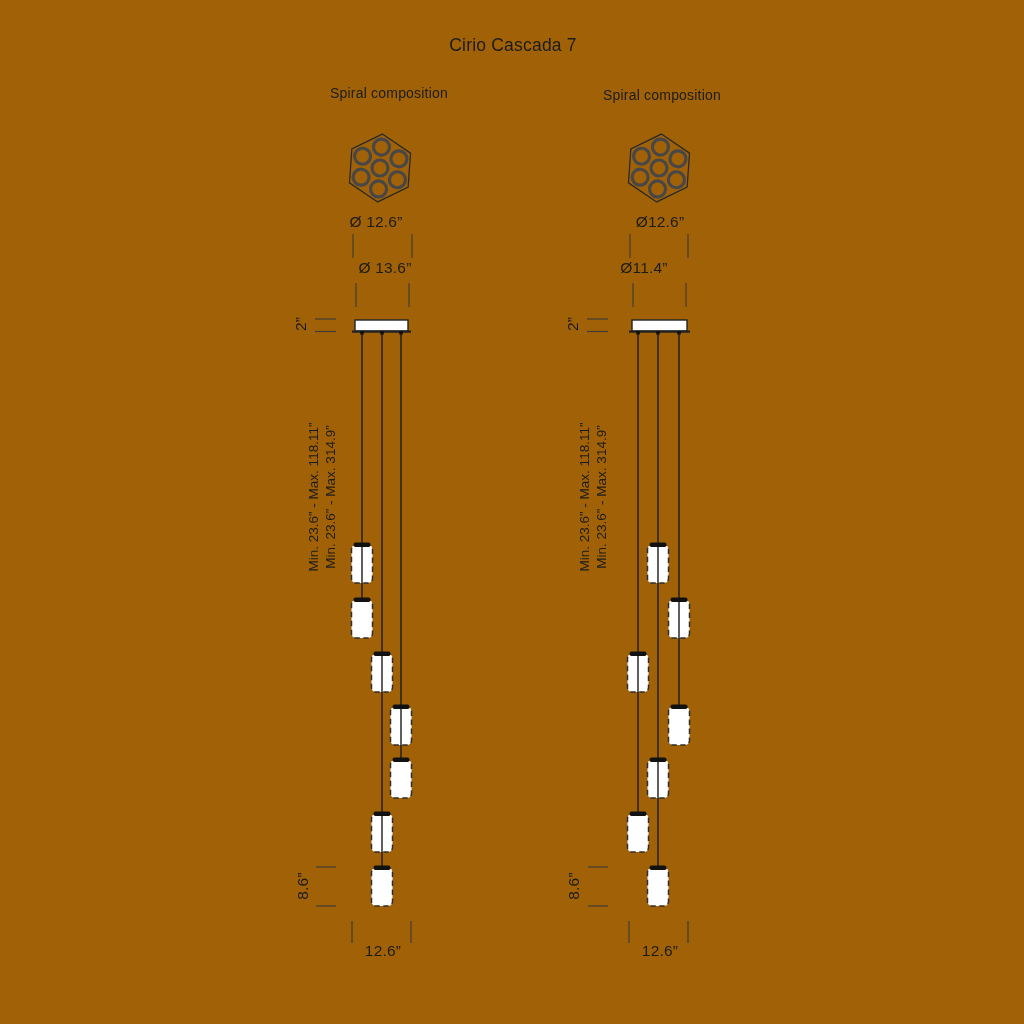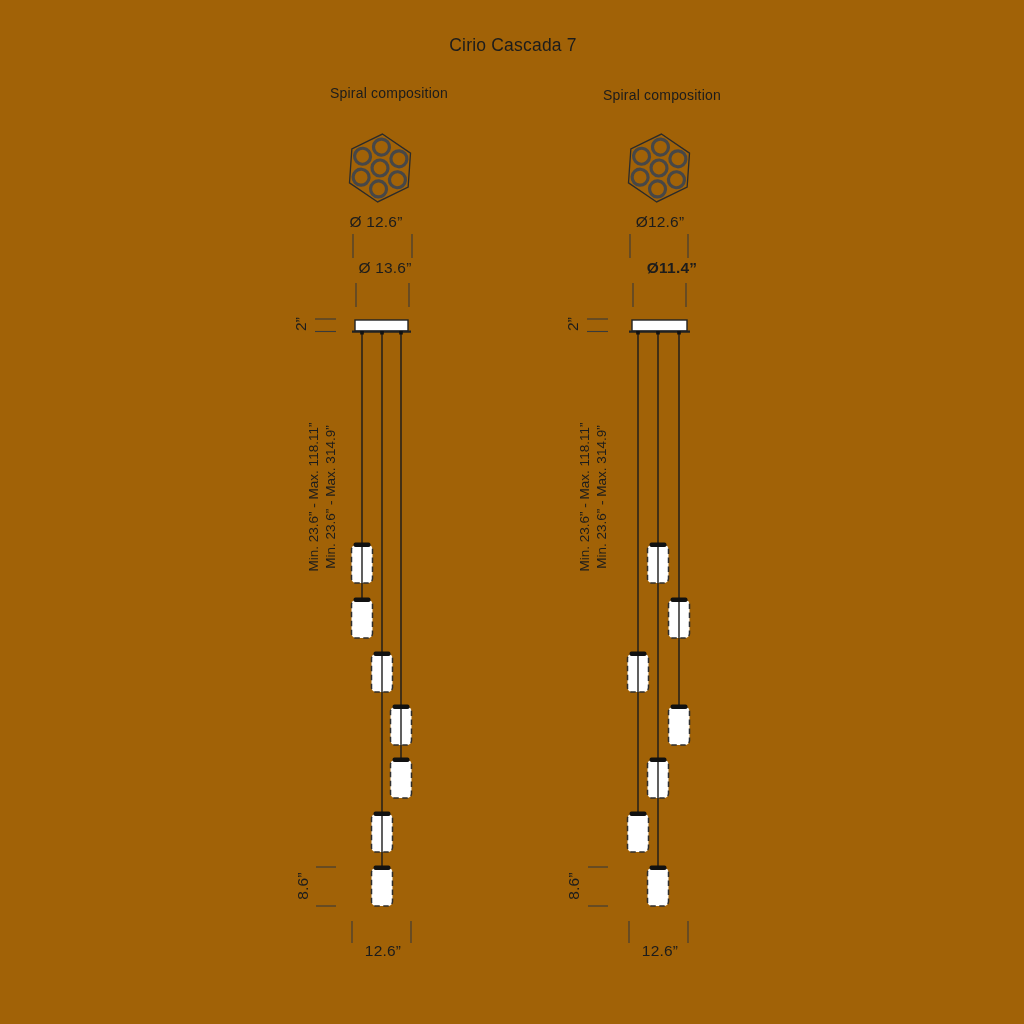--- a/index.html
+++ b/index.html
@@ -126,21 +126,21 @@
   <div class="label" style="left:385px;top:268px;">Ø 13.6”</div>
   <div class="label rot" style="left:301px;top:324px;">2”</div>
   <div class="droplabels" style="left:322px;top:497px;">
     <div>Min. 23.6” - Max. 118.11”</div>
     <div>Min. 23.6” - Max. 314.9”</div>
   </div>
   <div class="label rot" style="left:303px;top:886px;">8.6”</div>
   <div class="label" style="left:383px;top:951px;">12.6”</div>
 
   <div class="label" style="left:660px;top:222px;">Ø12.6”</div>
-  <div class="label" style="left:672px;top:268px;font-weight:bold;">Ø11.4”</div>
+  <div class="label" style="left:644px;top:268px;">Ø11.4”</div>
   <div class="label rot" style="left:573px;top:324px;">2”</div>
   <div class="droplabels" style="left:593px;top:497px;">
     <div>Min. 23.6” - Max. 118.11”</div>
     <div>Min. 23.6” - Max. 314.9”</div>
   </div>
   <div class="label rot" style="left:574px;top:886px;">8.6”</div>
   <div class="label" style="left:660px;top:951px;">12.6”</div>
 
 </div>
 

